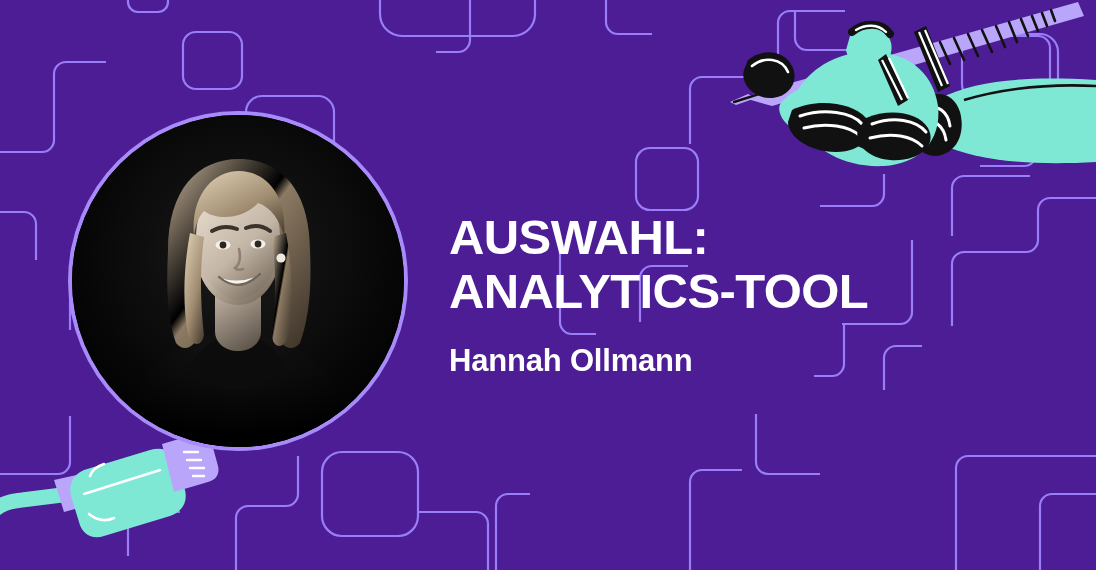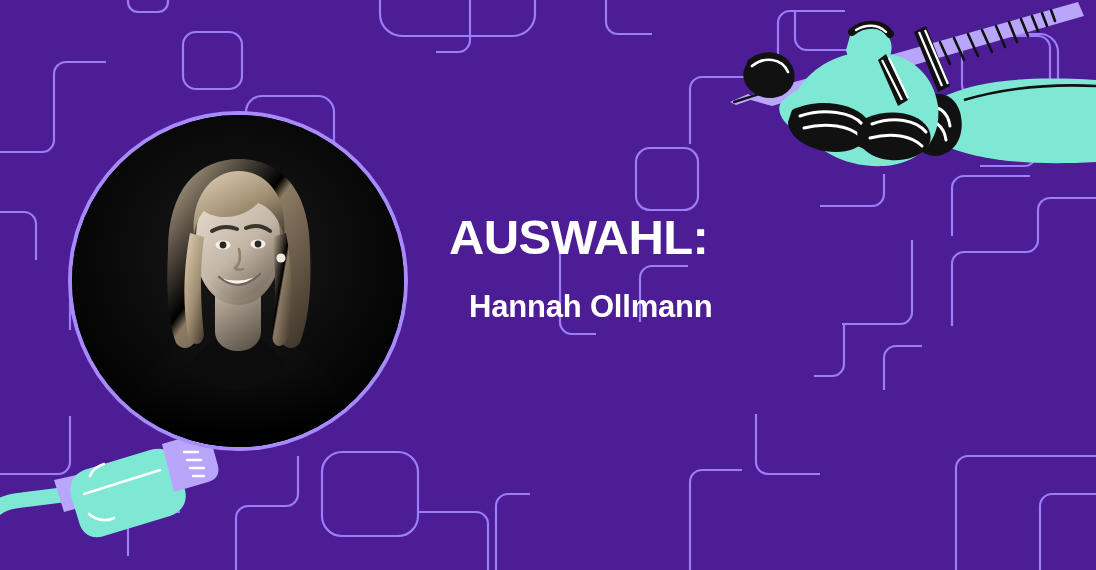--- a/index.html
+++ b/index.html
@@ -61,21 +61,20 @@
   }
   .headline .ln { display:block; }
   .speaker {
     margin-top:24px;
     color:#ffffff;
     font-family:"Liberation Sans", sans-serif;
     font-weight:bold;
     font-size:31px;
     line-height:38px;
     letter-spacing:-0.2px;
-    margin-left:20px;
   }
 
   
   .illus-hand {
     position:absolute;
     right:0px; top:-6px;
     width:370px; height:200px;
     z-index:4;
   }
   .illus-cable {
@@ -205,20 +204,21 @@
         <path d="M147 162 q20 17 41 -3" stroke="#6f6459" stroke-width="2.2" fill="none" stroke-linecap="round"></path>
 
         <circle cx="209" cy="143" r="4.6" fill="#efe9df"></circle>
       </svg>
     </div>
   </div>
 
   <div class="text-block">
     <h1 class="headline">
       <span class="ln">AUSWAHL:</span>
+      <span class="ln">ANALYTICS-TOOL</span>
     </h1>
     <div class="speaker">Hannah Ollmann</div>
   </div>
 
   <svg class="illus-hand" viewBox="0 0 370 200" fill="none" xmlns="http://www.w3.org/2000/svg">
 
     <path d="M18 104 L40 96 L352 8 L358 22 L46 112 Z" fill="#b9a6fb"></path>
 
     <path d="M4 108 L22 100 L30 104 L10 111 Z" fill="#b9a6fb"></path>
     <path d="M8 108 L46 96" stroke="#111" stroke-width="2.4" stroke-linecap="round"></path>

